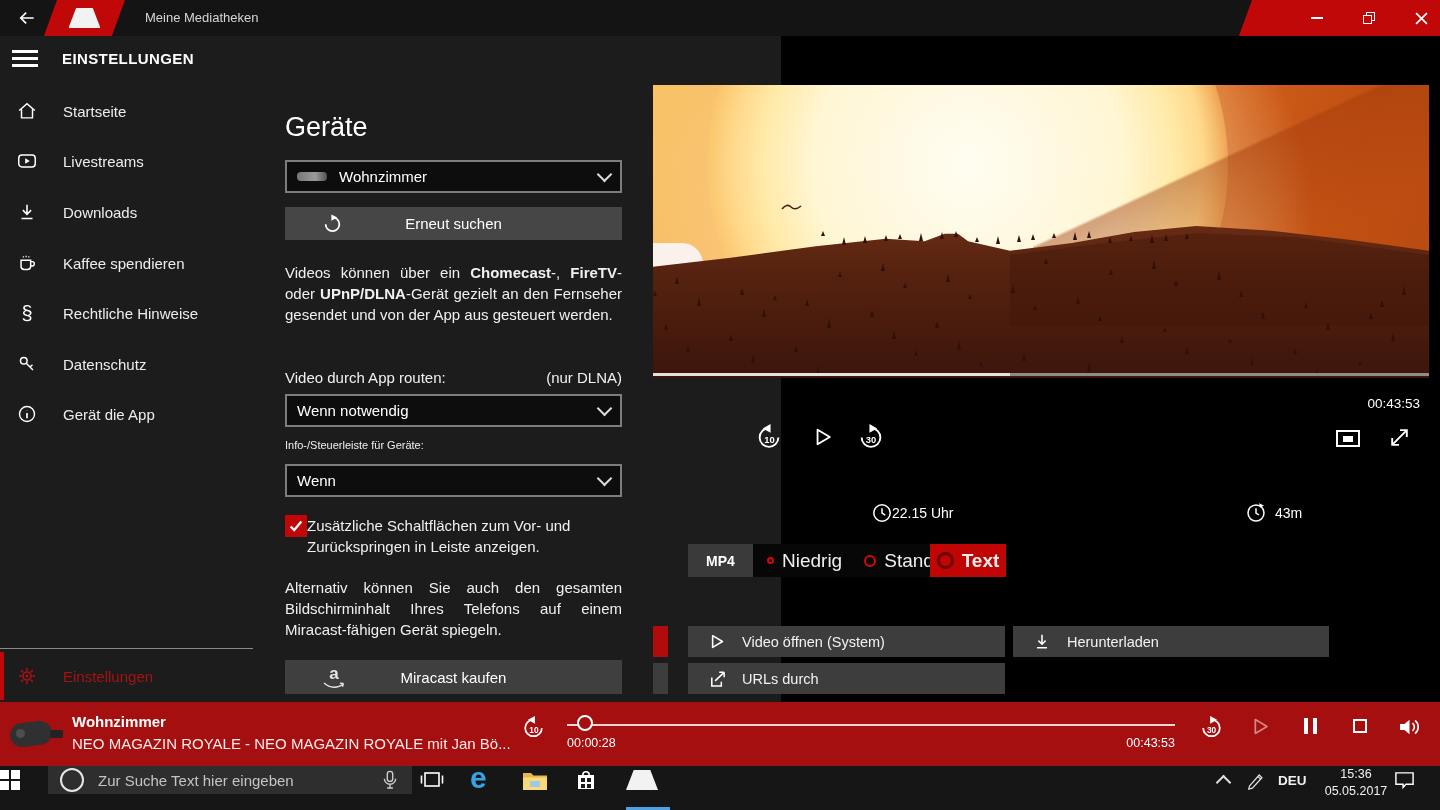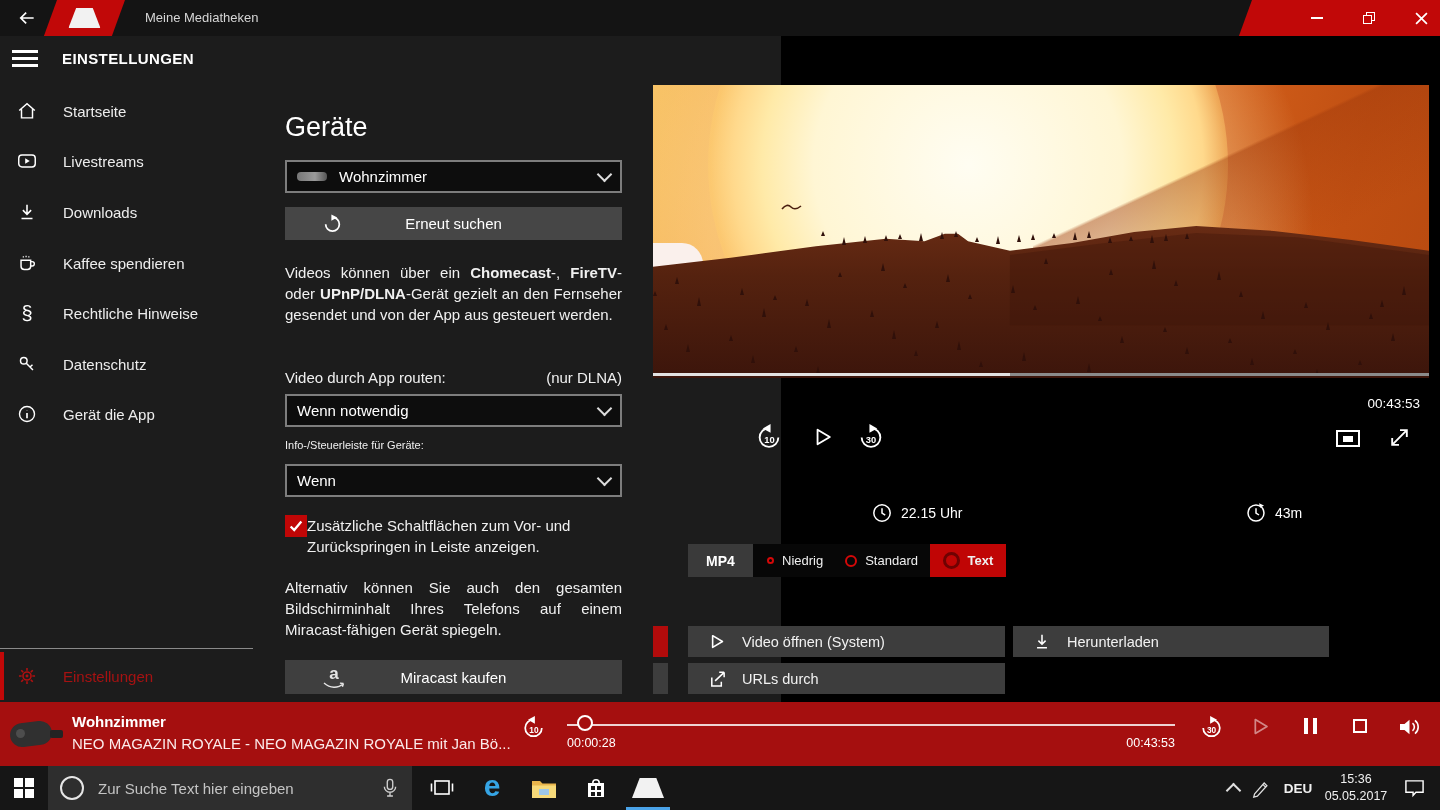--- a/index.html
+++ b/index.html
@@ -22,27 +22,27 @@
           height:33px;box-sizing:border-box;font-size:15px;padding:0 10px;}
   .chev{width:9px;height:9px;border-right:2px solid #dcdcdc;border-bottom:2px solid #dcdcdc;
         transform:rotate(45deg);margin-left:auto;margin-top:-4px;}
   .btn{display:flex;align-items:center;justify-content:center;height:33px;
        background:#464646;color:#fff;font-size:15px;}
   .para{font-size:15px;line-height:21px;color:#f0f0f0;text-align:justify;}
   .para b{font-weight:bold;}
   
   .vbtn{display:flex;align-items:center;background:#3d3d3d;height:31px;font-size:14.5px;color:#f2f2f2;}
   .vbtn .ic{width:22px;margin:0 14px 0 18px;display:flex;justify-content:center;}
-  .qopt{display:flex;align-items:center;gap:8px;font-size:13px;color:#efefef;}
+  .qopt{display:flex;align-items:center;gap:8px;font-size:19px;color:#efefef;}
   .ring{border-radius:50%;box-sizing:border-box;}
   
   .playerbar{left:0;top:702px;width:1440px;height:64px;background:#a50f0f;}
   
   .taskbar{left:0;top:766px;width:1440px;height:44px;background:#161616;}
-  .tbi{top:766px;height:44px;display:flex;align-items:center;justify-content:center;}
+  .tbi{top:766px;height:28px;display:flex;align-items:center;justify-content:flex-start;}
   .winlogo{display:grid;grid-template-columns:9px 9px;grid-template-rows:9px 9px;gap:2px;}
   .winlogo i{background:#fff;}
   #searchbox{display:flex;align-items:center;background:#2e2e2e;}
   #searchbox input{flex:1;background:transparent;border:none;outline:none;color:#cfcfcf;
                    font-size:15px;font-family:"Liberation Sans",sans-serif;}
   #searchbox input::placeholder{color:#c4c4c4;}
   .trap{background:#f2f2f2;clip-path:polygon(24% 0,76% 0,100% 100%,0 100%);}
   svg{display:block;}
   .tree{position:absolute;width:0;height:0;}
 </style>
@@ -345,21 +345,21 @@
   <div class="abs" style="left:1336px;top:430px;width:24px;height:17px;border:2px solid #fff;box-sizing:border-box;
        display:flex;align-items:center;justify-content:center;">
     <div style="width:10px;height:6px;background:#fff;"></div>
   </div>
   <div class="abs" style="left:1388px;top:426px;">
     <svg width="23" height="23" viewBox="0 0 22 22">
       <path d="M4 18 L18 4 M11.5 4 H18 V10.5 M10.5 18 H4 V11.5" stroke="#fff" stroke-width="1.8" fill="none"></path>
     </svg>
   </div>
 
-  <div class="abs" style="left:872px;top:503px;display:flex;align-items:center;gap:9px;">
+  <div class="abs" style="left:872px;top:503px;display:flex;align-items:center;">
     <svg width="20" height="20" viewBox="0 0 20 20">
       <circle cx="10" cy="10" r="8.2" stroke="#fff" stroke-width="1.5" fill="none"></circle>
       <path d="M10 5.3 V10 L13.2 12.2" stroke="#fff" stroke-width="1.5" fill="none"></path>
     </svg>
     <span style="font-size:14px;">22.15 Uhr</span>
   </div>
   <div class="abs" style="left:1246px;top:503px;display:flex;align-items:center;gap:9px;">
     <svg width="20" height="20" viewBox="0 0 20 20">
       <circle cx="10" cy="10" r="8" stroke="#fff" stroke-width="1.5" fill="none"></circle>
       <path d="M10 5.3 V10 L13 12" stroke="#fff" stroke-width="1.5" fill="none"></path>

